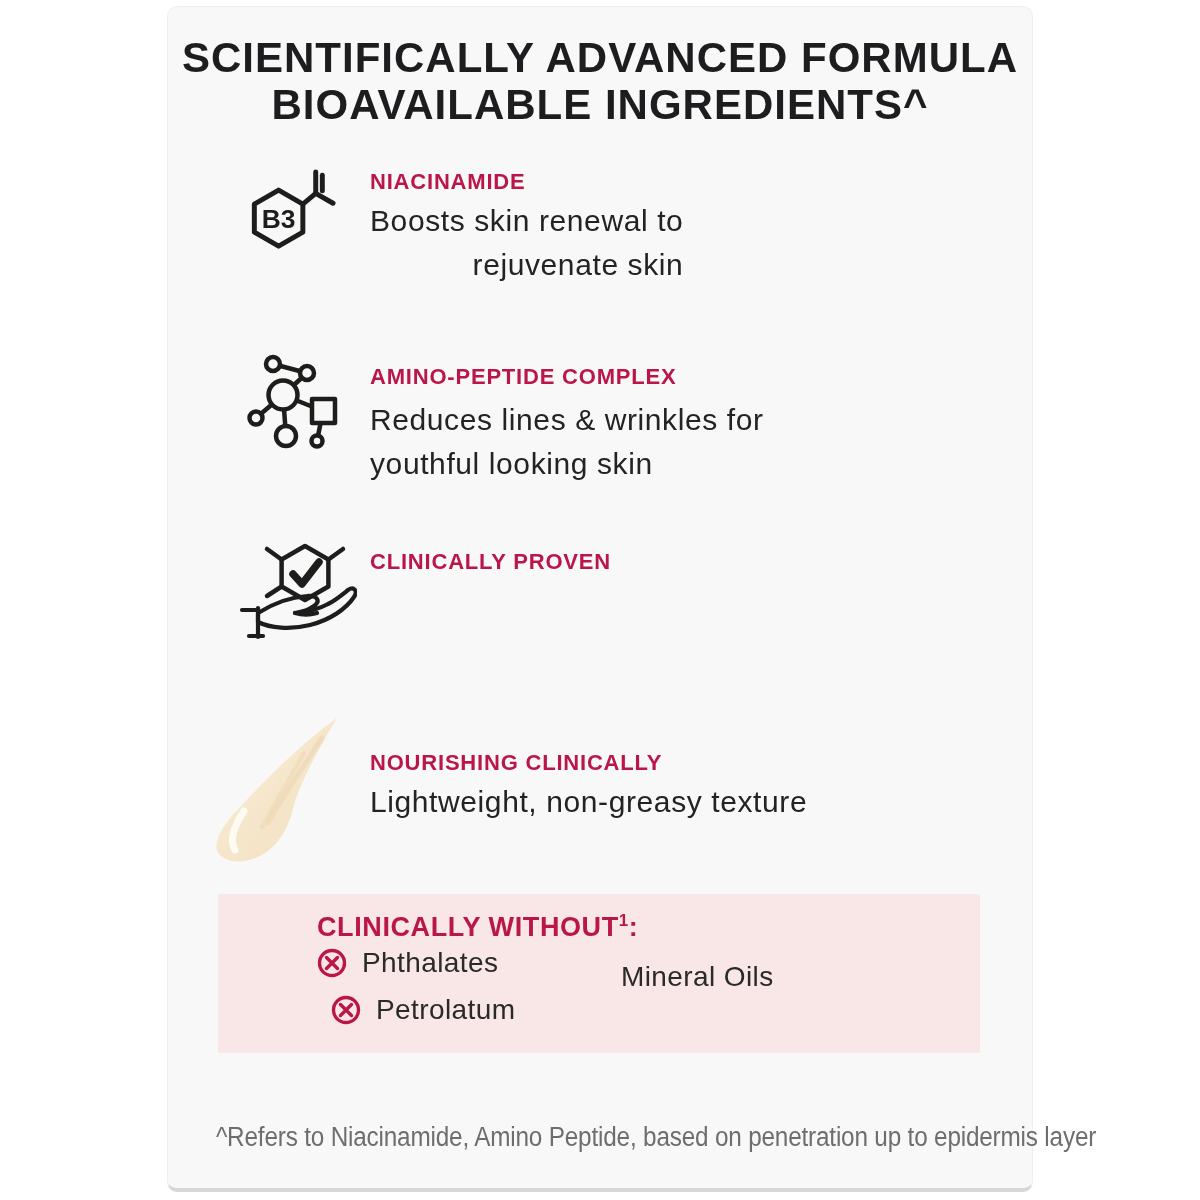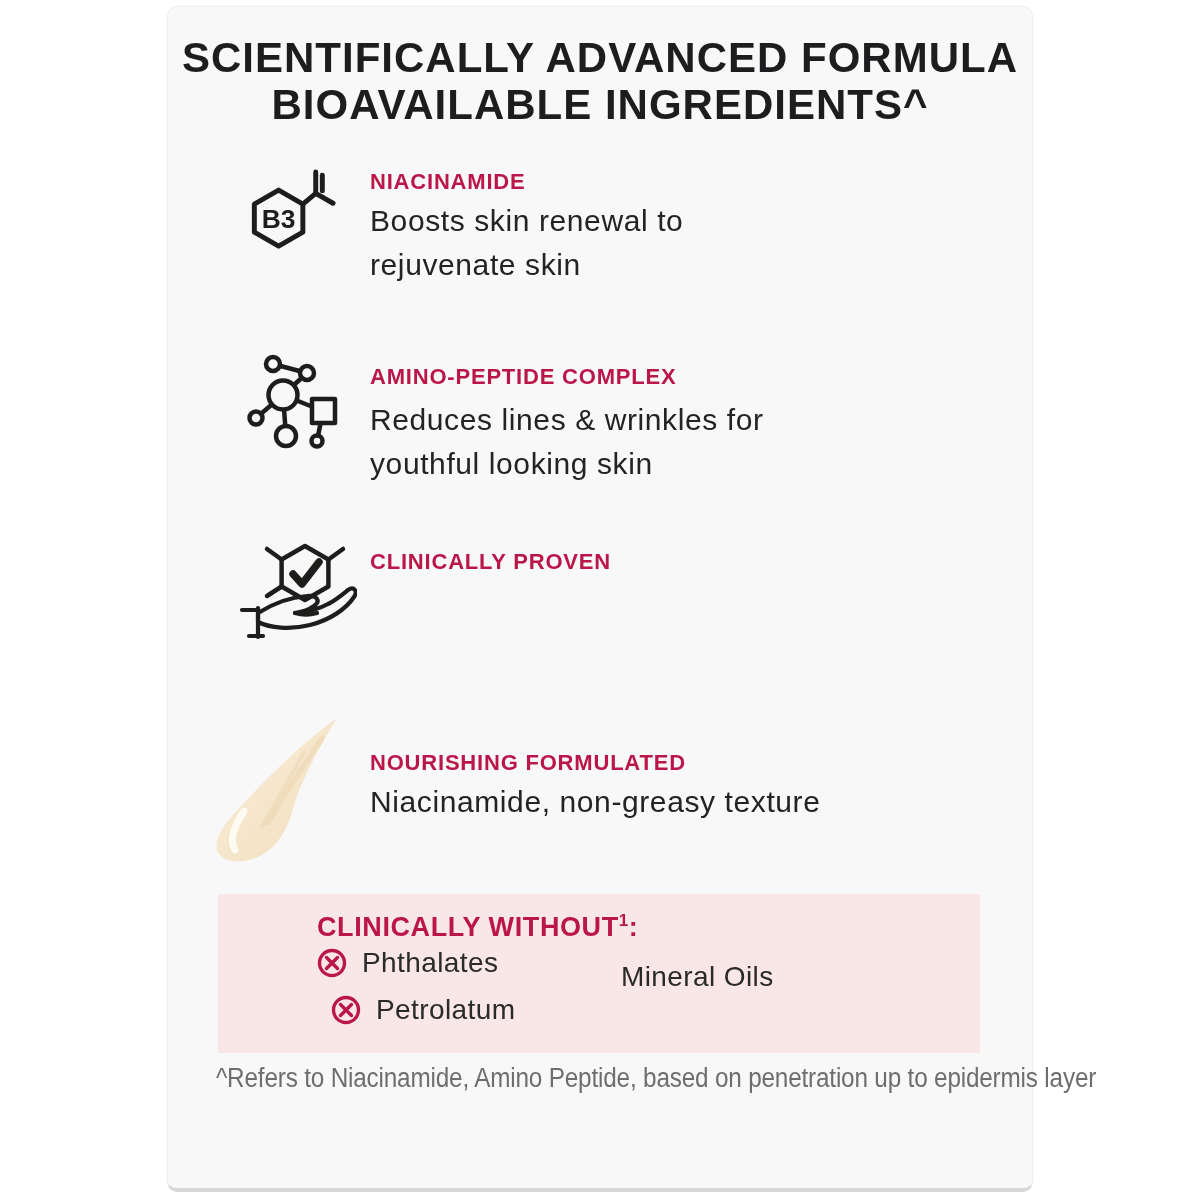--- a/index.html
+++ b/index.html
@@ -10,21 +10,21 @@
   .title{position:absolute;left:167px;top:34px;width:866px;text-align:center;
          color:#1d1d1f;font-weight:700;font-size:42px;line-height:47px;letter-spacing:1px;}
   .bh{position:absolute;color:#bb1649;font-weight:700;font-size:22px;line-height:38px;letter-spacing:0.8px;white-space:nowrap;}
   .bb{position:absolute;color:#232323;font-weight:400;font-size:30px;line-height:44px;letter-spacing:0.6px;white-space:nowrap;}
   .icon{position:absolute;}
   .pinkbox{position:absolute;left:218px;top:894px;width:762px;height:159px;background:#f8e7e6;border-radius:2px;}
   .fw-head{position:absolute;left:317px;top:911px;color:#bb1649;font-weight:700;font-size:27px;letter-spacing:0.6px;white-space:nowrap;}
   .fw-head sup{font-size:17px;vertical-align:super;}
   .fw-item{position:absolute;display:flex;align-items:center;gap:14px;height:32px;}
   .fw-item .lbl{color:#2a2a2a;font-size:28px;letter-spacing:0.4px;white-space:nowrap;}
-  .footnote{position:absolute;left:167px;top:1063px;width:866px;color:#6e6e6e;
+  .footnote{position:absolute;left:167px;top:1122px;width:866px;color:#6e6e6e;
             font-size:27px;letter-spacing:-0.2px;white-space:nowrap;}
   .footnote span{display:inline-block;transform:scaleX(0.9);transform-origin:center;}
   svg{display:block;}
   .stroke{fill:none;stroke:#1d1d1b;stroke-linecap:round;stroke-linejoin:round;}
   .fillbg{fill:#f8f8f8;stroke:#1d1d1b;stroke-linejoin:round;}
   .crim{fill:none;stroke:#bb1649;stroke-linecap:round;}
 </style>
 </head>
 <body>
 
@@ -38,21 +38,21 @@
 
   <svg class="icon" style="left:239px;top:162px;" width="99" height="99" viewBox="0 0 120 120">
     <polygon class="stroke" stroke-width="6" points="48,34 77.4,51 77.4,85 48,102 18.6,85 18.6,51"></polygon>
     <line class="stroke" stroke-width="6" x1="77.4" y1="51" x2="93" y2="38"></line>
     <line class="stroke" stroke-width="6" x1="93" y1="38" x2="93" y2="12"></line>
     <line class="stroke" stroke-width="6" x1="101" y1="16" x2="101" y2="35"></line>
     <line class="stroke" stroke-width="6" x1="93" y1="38" x2="114" y2="50"></line>
     <text x="48" y="80" text-anchor="middle" font-size="32" font-weight="bold" font-family="Liberation Sans, sans-serif" fill="#1d1d1b">B3</text>
   </svg>
   <div class="bh" style="left:370px;top:163px;">NIACINAMIDE</div>
-  <div class="bb" style="left:370px;top:199px;">
+  <div class="bb" style="left:370px;top:199px;text-align:right;">
     <div>Boosts skin renewal to</div>
     <div>rejuvenate skin</div>
   </div>
 
   <svg class="icon" style="left:235px;top:350px;" width="120" height="120" viewBox="0 0 120 120">
     <g class="stroke" stroke-width="4.5">
       <line x1="38" y1="14" x2="72" y2="23"></line>
       <line x1="72" y1="23" x2="48" y2="45"></line>
       <line x1="48" y1="45" x2="21" y2="68"></line>
       <line x1="48" y1="45" x2="51" y2="86"></line>
@@ -99,23 +99,23 @@
         <stop offset="1" stop-color="#f3e0c2"></stop>
       </linearGradient>
     </defs>
     <path fill="url(#creamGrad)" stroke="none" d="M155,25 C120,50 85,85 60,112 C40,132 28,152 38,162
          C48,172 70,170 86,158 C100,147 108,130 112,112
          C120,85 140,50 155,25 Z"></path>
     <path fill="none" stroke="#ecd6b2" stroke-opacity="0.6" stroke-width="5" stroke-linecap="round" d="M140,45 C120,75 100,105 86,130"></path>
     <path fill="none" stroke="#ecd6b2" stroke-opacity="0.5" stroke-width="4" stroke-linecap="round" d="M122,60 C106,88 92,112 80,134"></path>
     <path fill="none" stroke="#fffdf6" stroke-opacity="0.9" stroke-width="7" stroke-linecap="round" d="M62,118 C52,133 47,147 53,157"></path>
   </svg>
-  <div class="bh" style="left:370px;top:744px;">NOURISHING FORMULATED</div>
+  <div class="bh" style="left:370px;top:744px;">NOURISHING CLINICALLY</div>
   <div class="bb" style="left:370px;top:780px;">
-    <div>Niacinamide, non-greasy texture</div>
+    <div>Lightweight, non-greasy texture</div>
   </div>
 
   <div class="pinkbox"></div>
   <div class="fw-head">
     <span>CLINICALLY WITHOUT</span><sup>1</sup><span>:</span>
   </div>
 
   <div class="fw-item" style="left:316px;top:947px;">
     <svg width="32" height="32" viewBox="0 0 32 32">
       <circle class="crim" stroke-width="3.4" cx="16" cy="16" r="12.5"></circle>

